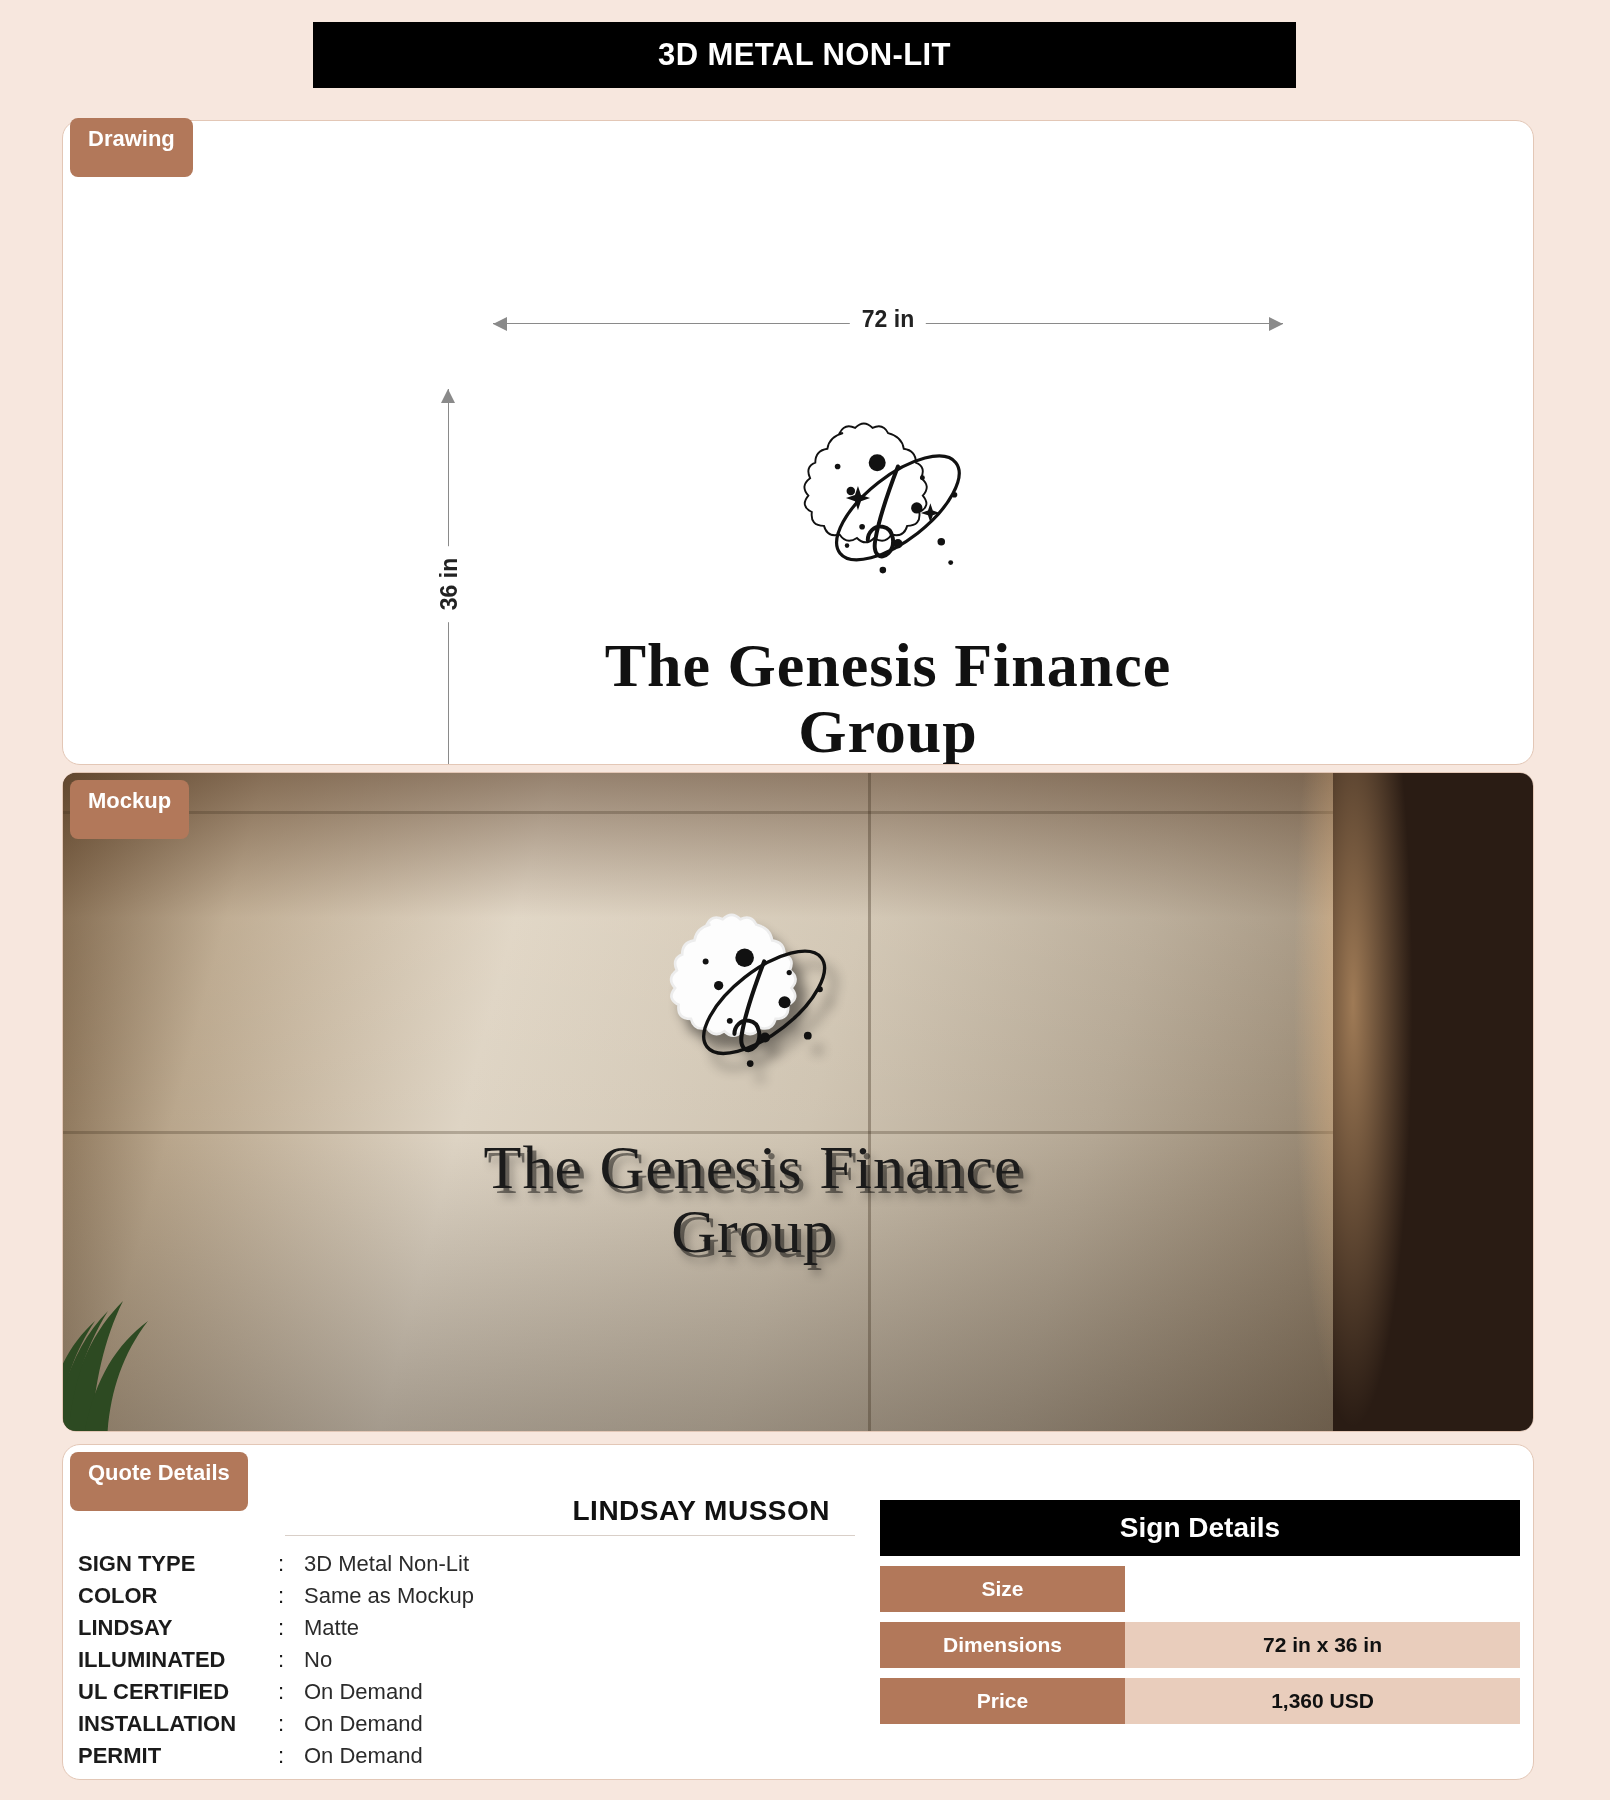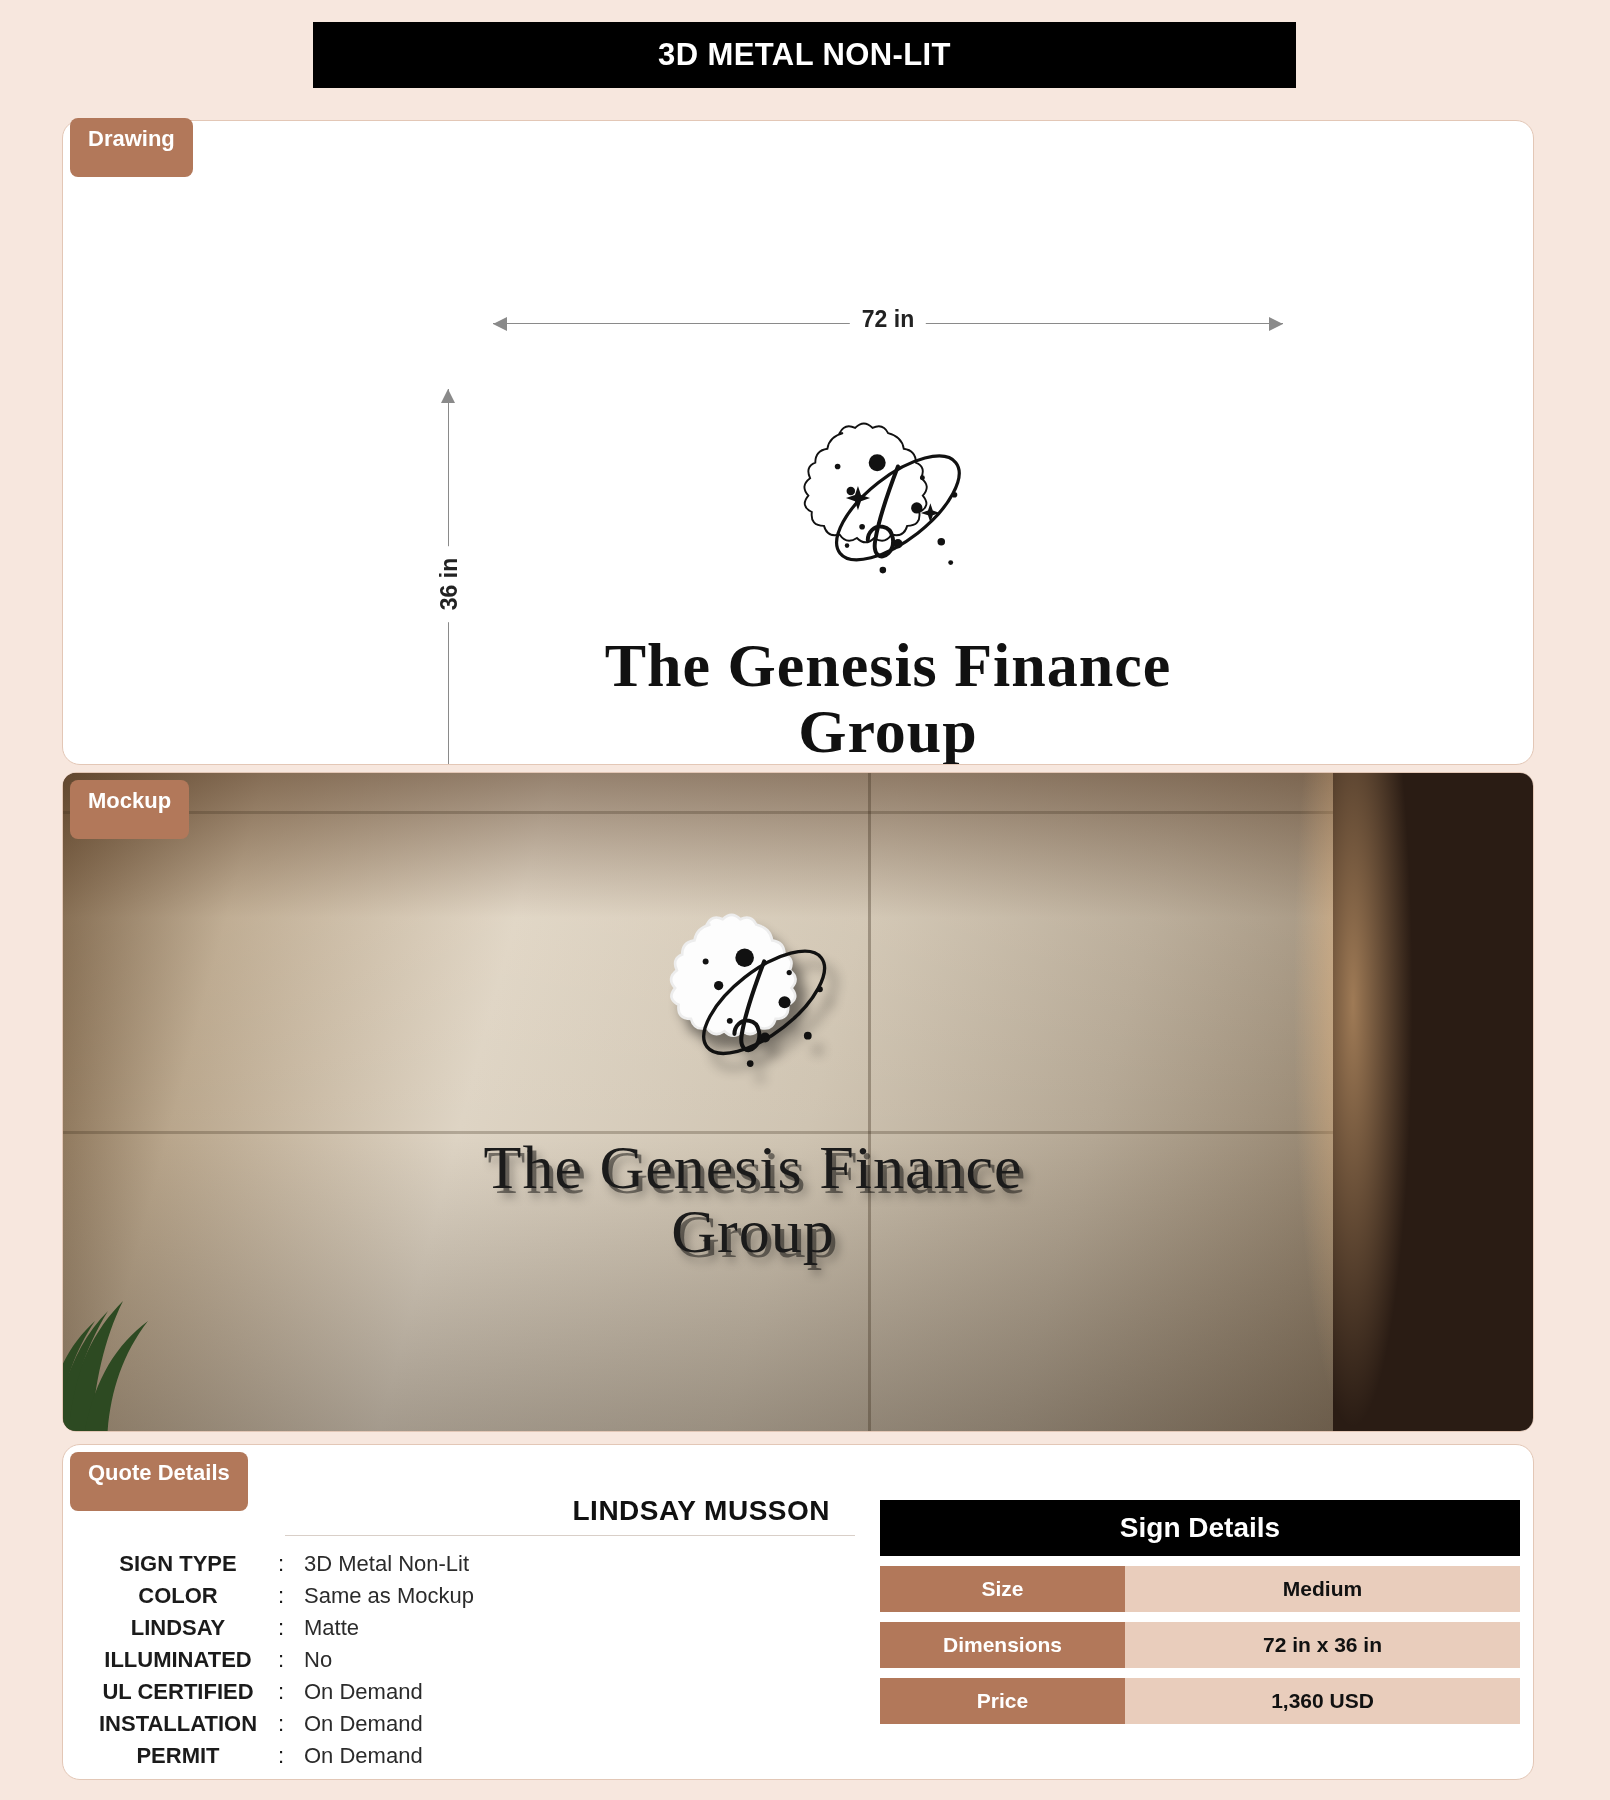--- a/index.html
+++ b/index.html
@@ -173,21 +173,21 @@
   }
   .client-rule {
     position: absolute; left: 285px; top: 1535px; width: 570px; height: 1px; background: #d9cfc8;
   }
 
   .spec-table {
     position: absolute; left: 78px; top: 1548px; width: 690px;
     border-collapse: collapse;
   }
   .spec-table td { font-size: 22px; padding: 3px 0; color: #1b1b1b; }
-  .spec-table td.k { font-weight: bold; width: 200px; white-space: nowrap; text-align: center; }
+  .spec-table td.k { font-weight: bold; width: 200px; white-space: nowrap; }
   .spec-table td.c { width: 26px; }
   .spec-table td.v { color: #2b2b2b; }
 
   .sign-details {
     position: absolute; left: 880px; top: 1500px; width: 640px;
   }
   .sd-header {
     background: #000; color: #fff; text-align: center;
     font-size: 28px; font-weight: bold; padding: 12px 0;
   }
@@ -361,21 +361,20 @@
         <td class="c">:</td>
         <td class="v">On Demand</td>
       </tr>
     </tbody>
   </table>
 
   <div class="sign-details">
     <div class="sd-header">Sign Details</div>
     <div class="sd-row">
       <div class="sd-label">Size</div>
-      <div class="sd-value">Medium</div>
     </div>
     <div class="sd-row">
       <div class="sd-label">Dimensions</div>
       <div class="sd-value">72 in x 36 in</div>
     </div>
     <div class="sd-row">
       <div class="sd-label">Price</div>
       <div class="sd-value">1,360 USD</div>
     </div>
   </div>

